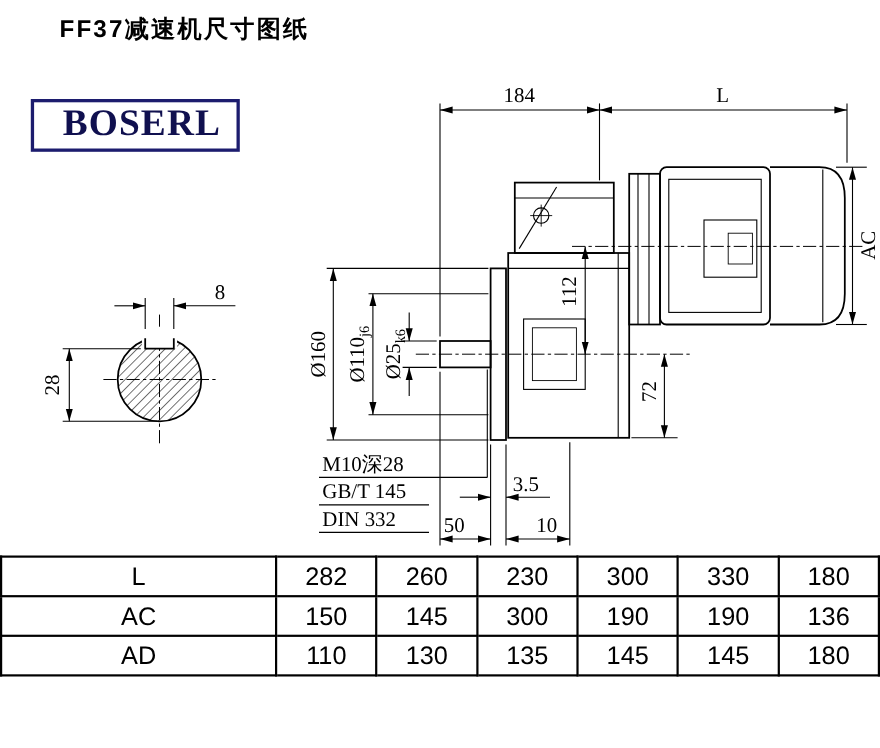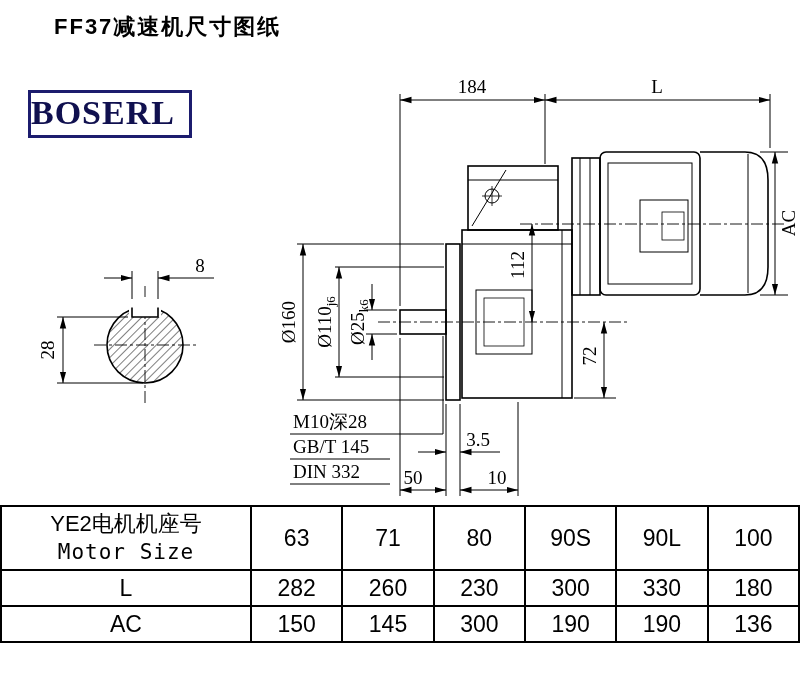--- a/index.html
+++ b/index.html
@@ -1,21 +1,21 @@
 <!DOCTYPE html>
 <html><head>
 <meta charset="utf-8">
 <style>
   html,body{margin:0;padding:0;}
   body{width:800px;height:680px;background:#fff;position:relative;
        font-family:"Liberation Sans",sans-serif;color:#000;overflow:hidden;}
   .title{position:absolute;left:54px;top:12px;font-size:22px;font-weight:bold;
          letter-spacing:2px;white-space:nowrap;}
   .logo{position:absolute;left:28px;top:90px;border:3px solid #1c1c6e;
-        padding:1px 14px 3px 0;font-family:"Liberation Serif",serif;
+        padding:1px 14px 3px 26px;font-family:"Liberation Serif",serif;
         font-size:34px;font-weight:bold;color:#10104f;letter-spacing:1px;}
   svg.drawing{position:absolute;left:0;top:0;}
   .cl{stroke-dasharray:12 3 3 3;stroke-width:0.9;}
   text.dim{font-family:"Liberation Serif",serif;font-size:19px;fill:#000;stroke:none;}
   text.note{font-family:"Liberation Serif",serif;font-size:19px;fill:#000;stroke:none;}
   table.size{position:absolute;left:0;top:505px;width:800px;border-collapse:collapse;
              table-layout:fixed;}
   table.size td{border:2px solid #000;text-align:center;vertical-align:middle;
                 font-size:23px;padding:0;}
   table.size col.c0{width:250px;}
@@ -169,44 +169,41 @@
   <colgroup>
     <col class="c0">
       <col>
       <col>
       <col>
       <col>
       <col>
       <col>
   </colgroup>
   <tbody>
-      <tr class="hdr">
-    <td>
-      <div class="hc1">YE2电机机座号</div>
-      <div class="hc2">Motor Size</div>
-    </td>
-    <td>63</td>
-    <td>71</td>
-    <td>80</td>
-    <td>90S</td>
-    <td>90L</td>
-    <td>100</td>
-  </tr>
   <tr class="datarow">
     <td>L</td>
     <td>282</td>
     <td>260</td>
     <td>230</td>
     <td>300</td>
     <td>330</td>
     <td>180</td>
   </tr>
   <tr class="datarow">
     <td>AC</td>
     <td>150</td>
     <td>145</td>
     <td>300</td>
     <td>190</td>
     <td>190</td>
     <td>136</td>
   </tr>
+  <tr class="datarow">
+    <td>AD</td>
+    <td>110</td>
+    <td>130</td>
+    <td>135</td>
+    <td>145</td>
+    <td>145</td>
+    <td>180</td>
+  </tr>
 </tbody>
   </table>
 
 </body></html>

